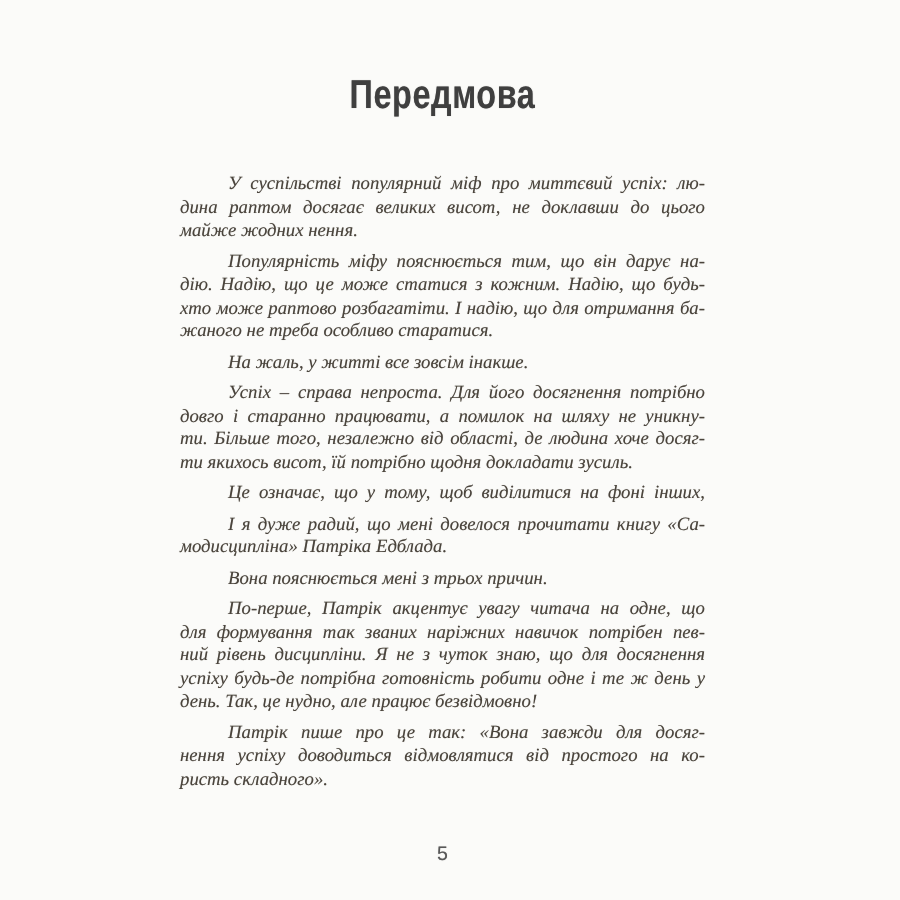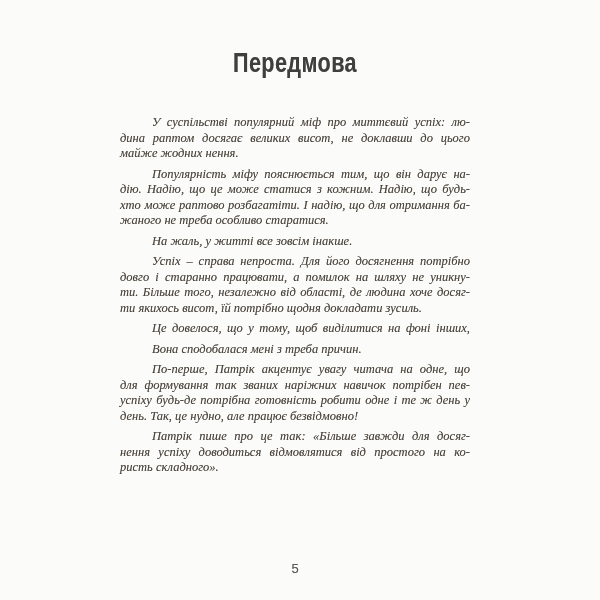--- a/index.html
+++ b/index.html
@@ -100,32 +100,37 @@
       <p class="para">
         <span class="pline first last">На жаль, у житті все зовсім інакше.</span>
       </p>
       <p class="para">
         <span class="pline first">Успіх – справа непроста. Для його досягнення потрібно</span>
         <span class="pline">довго і старанно працювати, а помилок на шляху не уникну-</span>
         <span class="pline">ти. Більше того, незалежно від області, де людина хоче досяг-</span>
         <span class="pline last">ти якихось висот, їй потрібно щодня докладати зусиль.</span>
       </p>
       <p class="para">
-        <span class="pline first">Це довелося, що у тому, щоб виділитися на фоні інших,</span>
+        <span class="pline first">Це означає, що у тому, щоб виділитися на фоні інших,</span>
       </p>
       <p class="para">
-        <span class="pline first last">Вона сподобалася мені з треба причин.</span>
+        <span class="pline first">І я дуже радий, що мені довелося прочитати книгу «Са-</span>
+        <span class="pline last">модисципліна» Патріка Едблада.</span>
+      </p>
+      <p class="para">
+        <span class="pline first last">Вона пояснюється мені з трьох причин.</span>
       </p>
       <p class="para">
         <span class="pline first">По-перше, Патрік акцентує увагу читача на одне, що</span>
         <span class="pline">для формування так званих наріжних навичок потрібен пев-</span>
+        <span class="pline">ний рівень дисципліни. Я не з чуток знаю, що для досягнення</span>
         <span class="pline">успіху будь-де потрібна готовність робити одне і те ж день у</span>
         <span class="pline last">день. Так, це нудно, але працює безвідмовно!</span>
       </p>
       <p class="para">
-        <span class="pline first">Патрік пише про це так: «Більше завжди для досяг-</span>
+        <span class="pline first">Патрік пише про це так: «Вона завжди для досяг-</span>
         <span class="pline">нення успіху доводиться відмовлятися від простого на ко-</span>
         <span class="pline last">ристь складного».</span>
       </p>
     </div>
 
   <div class="page-number">5</div>
 </div>
 
 </body></html>

